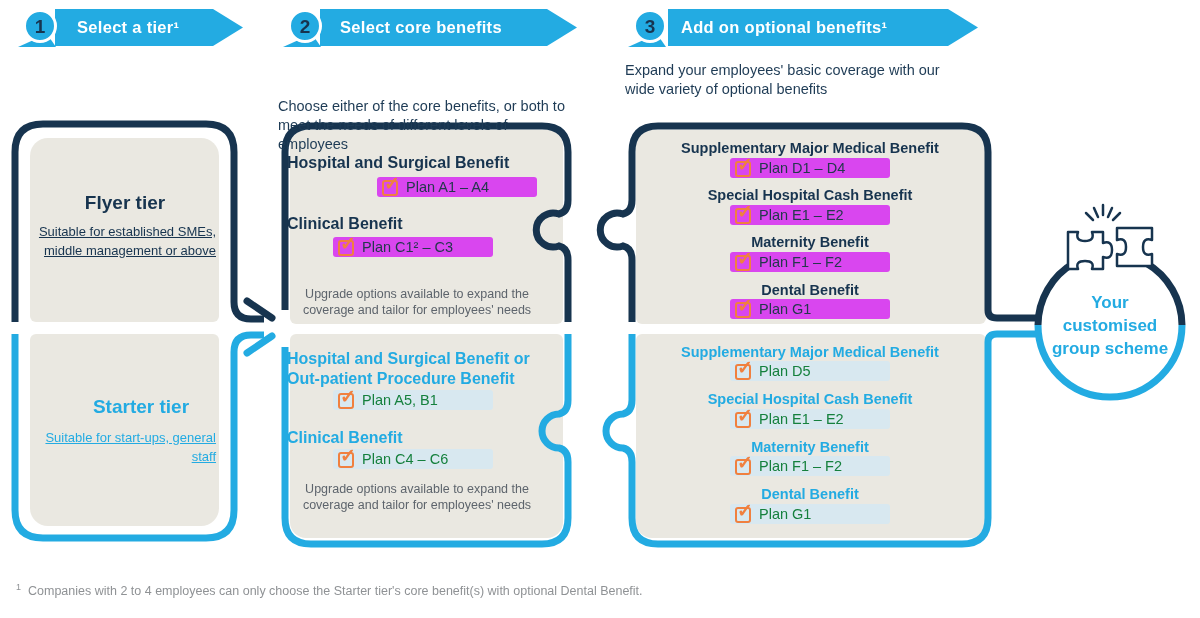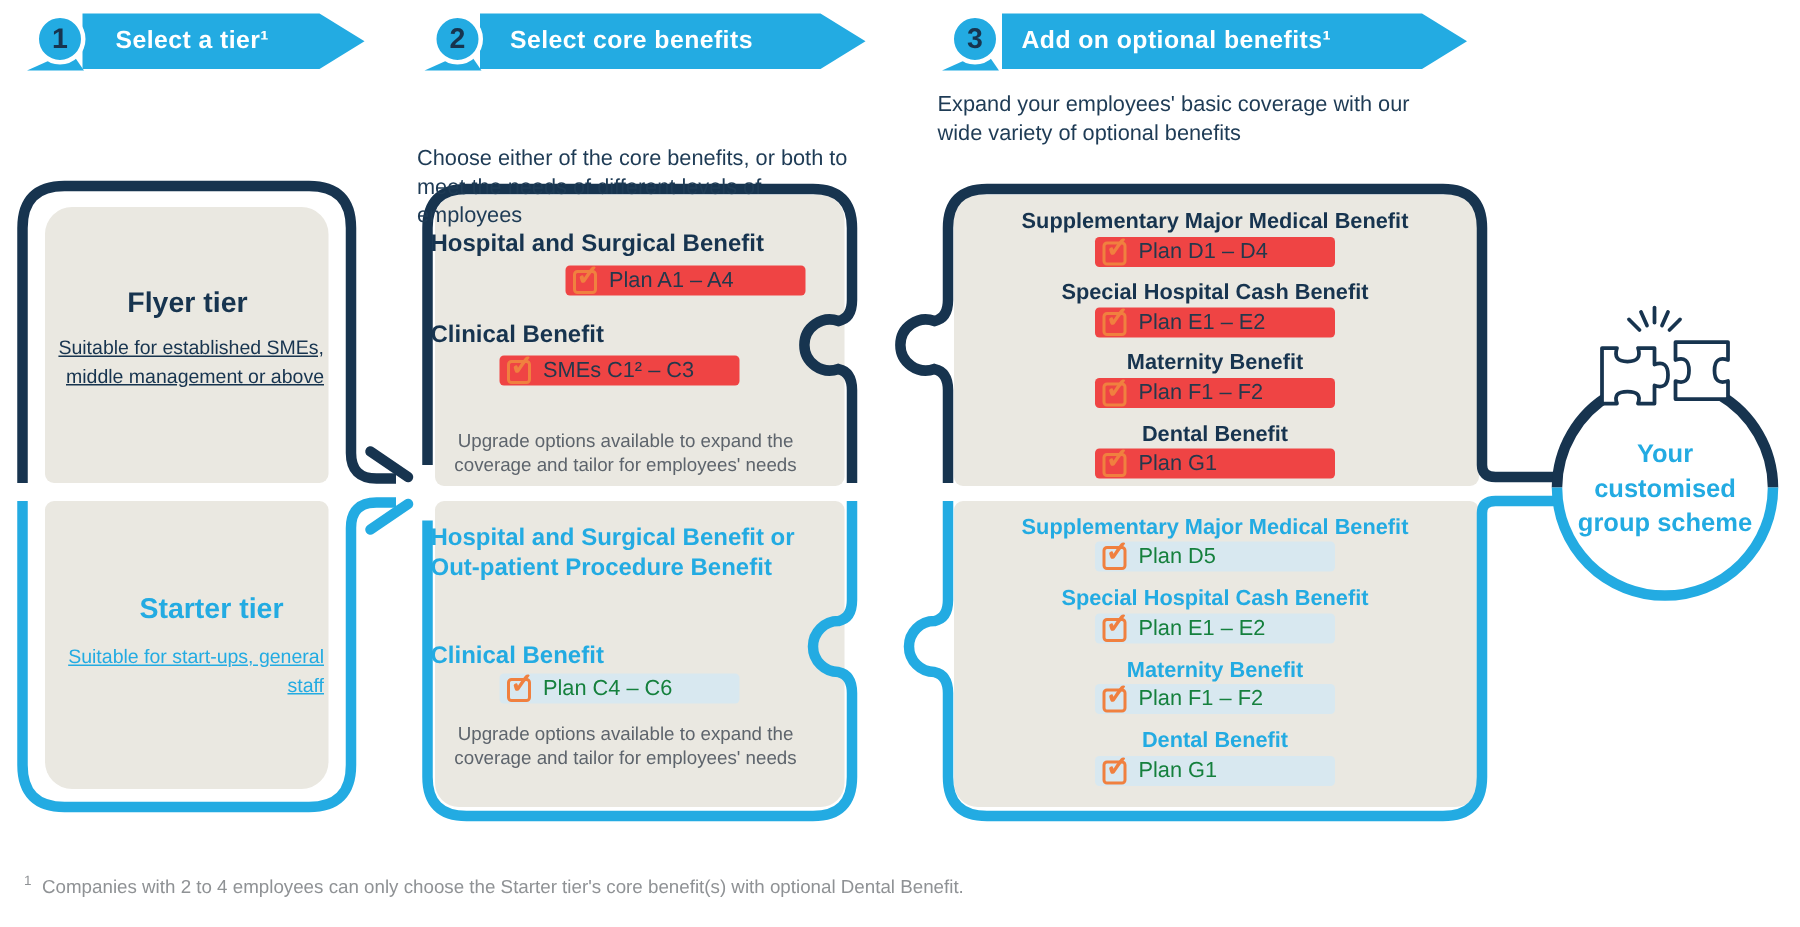--- a/index.html
+++ b/index.html
@@ -10,21 +10,21 @@
   .t-navy{color:#17344F;}
   .t-cyan{color:#23ABE2;}
   .step-num{position:absolute;width:32px;text-align:center;font-weight:bold;font-size:19px;color:#17344F;z-index:3;}
   .banner-label{position:absolute;top:18px;color:#fff;font-weight:bold;font-size:16.5px;letter-spacing:.3px;white-space:nowrap;z-index:3;}
   .step-desc{position:absolute;font-size:14.5px;line-height:19px;color:#1E3B55;z-index:3;}
   .tier-title{position:absolute;width:190px;text-align:center;font-weight:bold;font-size:19px;z-index:3;}
   .tier-desc{position:absolute;width:182px;text-align:right;font-size:13px;line-height:19px;z-index:3;text-decoration:underline;}
   .box-title{position:absolute;width:260px;text-align:left;font-weight:bold;font-size:16px;line-height:19.5px;z-index:3;}
   .r-title{position:absolute;width:300px;text-align:center;font-weight:bold;font-size:14.5px;z-index:3;}
   .pill{position:absolute;width:160px;height:20px;border-radius:3px;z-index:3;}
-  .pill-gray{background:#ef4444;}
+  .pill-gray{background:#d946ef;}
   .pill-gray .lbl{color:#24384C;}
   .pill-blue{background:#D8E8F0;}
   .pill-blue .lbl{color:#15803d;}
   .pill .lbl{position:absolute;left:29px;top:2px;font-size:14.5px;white-space:nowrap;}
   .cb{position:absolute;left:5px;top:3px;width:12px;height:12px;border:2.5px solid #F0803F;border-radius:3px;}
   .cb::after{content:"\2713";position:absolute;left:0px;top:-10px;font-size:19px;font-weight:bold;color:#F0803F;}
   .note{position:absolute;width:258px;text-align:center;font-size:12.5px;line-height:16px;color:#5D646C;z-index:3;}
   .result-label{position:absolute;left:1051px;top:291px;width:118px;text-align:center;
                 font-weight:bold;font-size:17px;line-height:23px;color:#23ABE2;z-index:3;}
   .fn{position:absolute;left:16px;font-size:12.5px;color:#8F9295;z-index:3;}
@@ -111,25 +111,29 @@
   <div class="tier-desc t-cyan" style="left:34px;top:428px;">Suitable for start-ups, general staff</div>
 
   <div class="box-title t-navy" style="left:287px;top:153px;">Hospital and Surgical Benefit</div>
   <div class="pill pill-gray" style="left:333px;top:177px;margin-left:44px;">
     <span class="cb"></span>
     <span class="lbl">Plan A1 – A4</span>
   </div>
   <div class="box-title t-navy" style="left:287px;top:214px;">Clinical Benefit</div>
   <div class="pill pill-gray" style="left:333px;top:237px;">
     <span class="cb"></span>
-    <span class="lbl">SMEs C1² – C3</span>
+    <span class="lbl">Plan C1² – C3</span>
   </div>
   <div class="note" style="left:288px;top:286px;">Upgrade options available to expand the coverage and tailor for employees' needs</div>
 
   <div class="box-title t-cyan" style="left:287px;top:349px;">Hospital and Surgical Benefit or Out-patient Procedure Benefit</div>
+  <div class="pill pill-blue" style="left:333px;top:390px;">
+    <span class="cb"></span>
+    <span class="lbl">Plan A5, B1</span>
+  </div>
   <div class="box-title t-cyan" style="left:287px;top:428px;">Clinical Benefit</div>
   <div class="pill pill-blue" style="left:333px;top:449px;">
     <span class="cb"></span>
     <span class="lbl">Plan C4 – C6</span>
   </div>
   <div class="note" style="left:288px;top:481px;">Upgrade options available to expand the coverage and tailor for employees' needs</div>
 
   <div class="r-title t-navy" style="left:660px;top:140px;">Supplementary Major Medical Benefit</div>
   <div class="pill pill-gray" style="left:730px;top:158px;">
     <span class="cb"></span>

